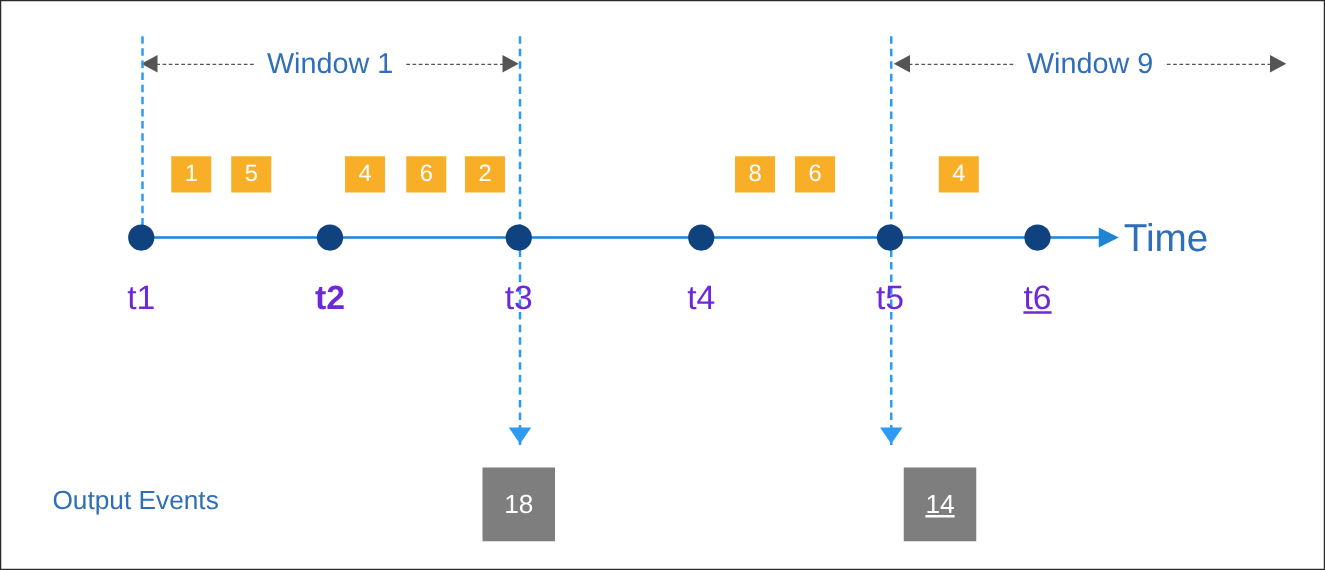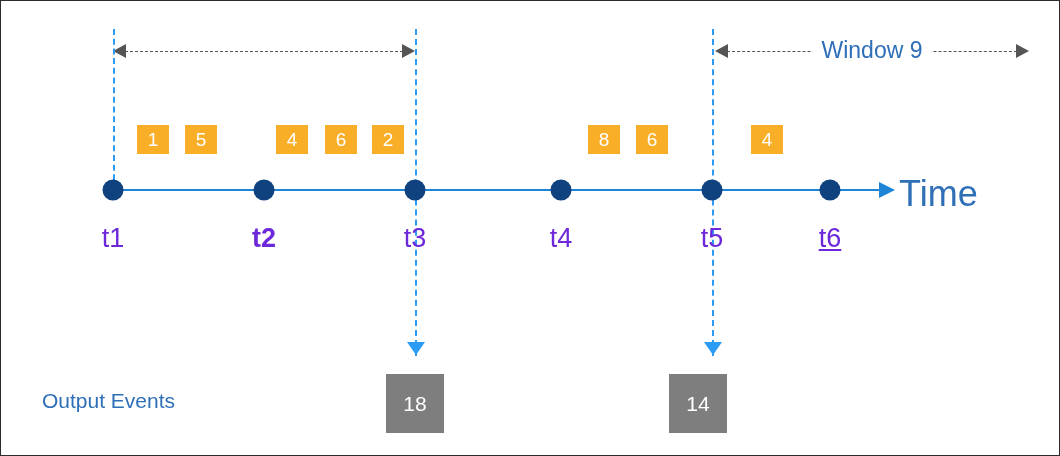--- a/index.html
+++ b/index.html
@@ -97,21 +97,21 @@
     height: 0;
     border-top: 8px solid transparent;
     border-bottom: 8px solid transparent;
     border-left: 16px solid #1d84d6;
   }
   #time-label {
     position: absolute;
     left: 898px;
     top: 172px;
     color: #2e6fb7;
-    font-size: 36px;
+    font-size: 31px;
     font-weight: 300;
     text-align: center;
   }
   .tdot {
     position: absolute;
     width: 21px;
     height: 21px;
     border-radius: 50%;
     background: #10427f;
     transform: translate(-50%, -50%);
@@ -169,20 +169,21 @@
 </style>
 </head>
 <body>
 
 <div id="canvas">
 
   <div class="window-band" id="window-band-1" style="left:112px; width:302px;">
     <div class="dash-rule"></div>
     <div class="arrow-head arrow-left"></div>
     <div class="arrow-head arrow-right"></div>
+    <div class="win-label">Window 1</div>
   </div>
 
 
   <div class="window-band" id="window-band-3" style="left:714px; width:314px;">
     <div class="dash-rule"></div>
     <div class="arrow-head arrow-left"></div>
     <div class="arrow-head arrow-right"></div>
     <div class="win-label">Window 9</div>
   </div>
 
@@ -217,15 +218,15 @@
   <div class="tlabel" style="left:263px;font-weight:bold;">t2</div>
   <div class="tlabel" style="left:414px;">t3</div>
   <div class="tlabel" style="left:560px;">t4</div>
   <div class="tlabel" style="left:711px;">t5</div>
   <div class="tlabel" style="left:829px;text-decoration:underline;">t6</div>
 
 
   <div class="side-caption" style="left:0px; top:385px; width:215px;">Output Events</div>
 
   <div class="outbox" style="left:414px; top:373px;">18</div>
-  <div class="outbox" style="left:697px; top:373px;">14</div>
+  <div class="outbox" style="left:751px; top:373px;text-decoration:underline;">14</div>
 
 </div>
 
 </body></html>

